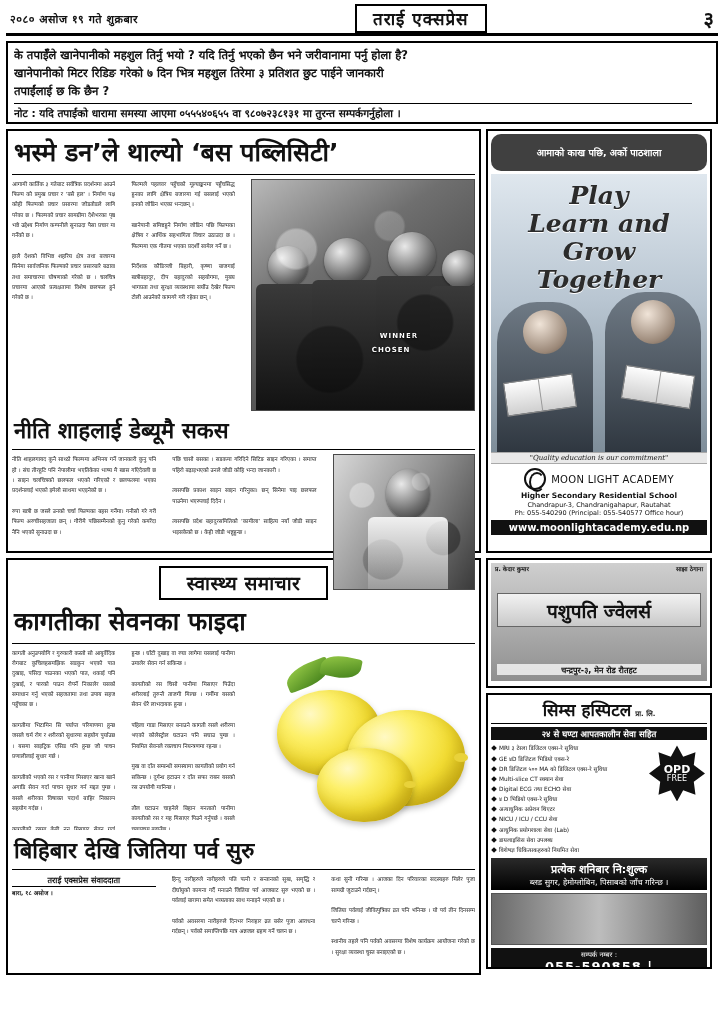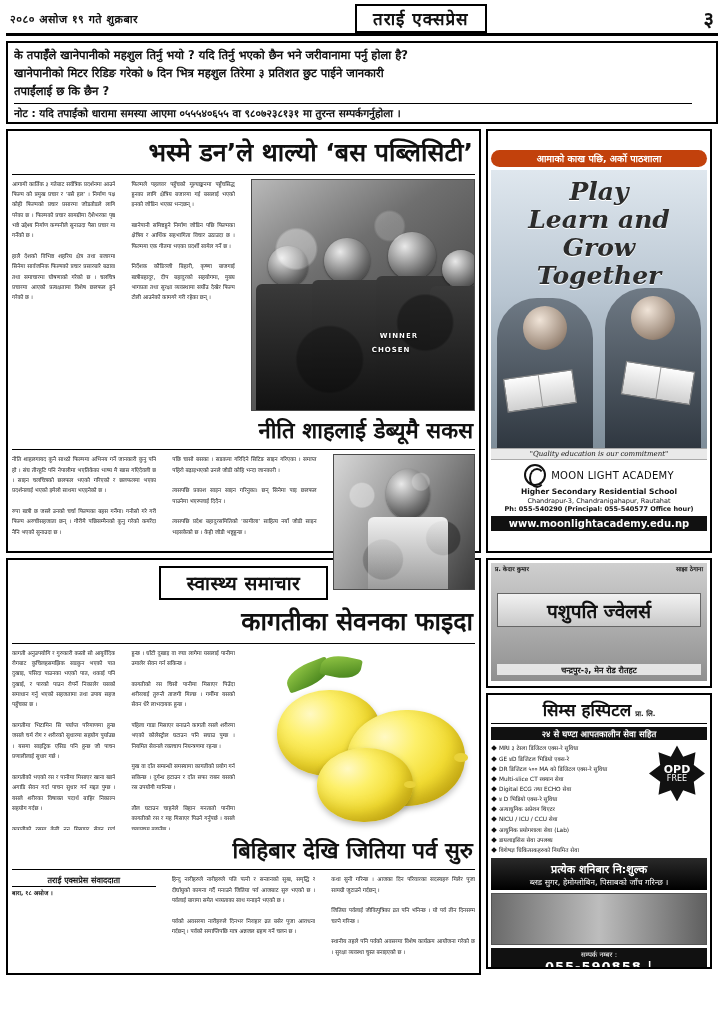--- a/index.html
+++ b/index.html
@@ -94,21 +94,21 @@
   .sec-title {
     display: inline-block;
     border: 2px solid #000;
     padding: 2px 26px;
     font-size: 19px;
     font-weight: bold;
     letter-spacing: 0.5px;
     background: #fff;
   }
   .headline {
-    text-align: right;
+    text-align: left;
     font-size: 25px;
     font-weight: bold;
     line-height: 1.25;
     padding: 2px 2px 5px 2px;
     border-bottom: 1px solid #000;
     margin-bottom: 4px;
   }
   .headline.sm { font-size: 22px; }
 
   .cols {
@@ -193,26 +193,25 @@
     padding: 3px;
     position: relative;
     overflow: hidden;
   }
   .ad + .ad { margin-top: 5px; }
 
   .ad-top-strip {
     text-align:center;
     font-size: 9.5px;
     font-weight: bold;
-    background:#c2410c;
+    background:#404040;
     color:#fff;
     border-radius: 10px;
-    padding: 2px 4px;
+    padding: 12px 4px;
     margin-bottom: 3px;
-    margin-top: 16px;
   }
   .ad-hero {
     position: relative;
     height: 300px;
     background: linear-gradient(180deg,#dfe7ee 0%, #b9c6d2 45%, #7e8d99 100%);
     overflow: hidden;
   }
   .ad-script {
     position: absolute;
     left: 0; right: 0; top: 8px;
@@ -267,21 +266,21 @@
     flex: 0 0 auto;
   }
   .ml-logo::before {
     content:"";
     position:absolute; left:3px; top:2px; width:12px; height:16px;
     border-radius:50%; border:2px solid #111; border-right-color:transparent;
   }
   .ml-title { font-size: 10px; font-weight:normal; letter-spacing:.3px; }
   .ml-sub { text-align:center; font-size:7.5px; font-weight:bold; }
   .ml-addr { text-align:center; font-size:6.5px; margin-top:1px; }
-  .ml-phone { text-align:center; font-size:6.5px; font-weight:bold; }
+  .ml-phone { text-align:center; font-size:6.5px; font-weight:normal; }
   .ml-web {
     margin-top:3px; text-align:center;
     background:#111; color:#fff; font-weight:bold; font-size:10px;
     padding:2px 0;
   }
 
   
   .jw {
     position: relative; height: 118px;
     background: linear-gradient(180deg,#cfcfcf,#8f8f8f);

